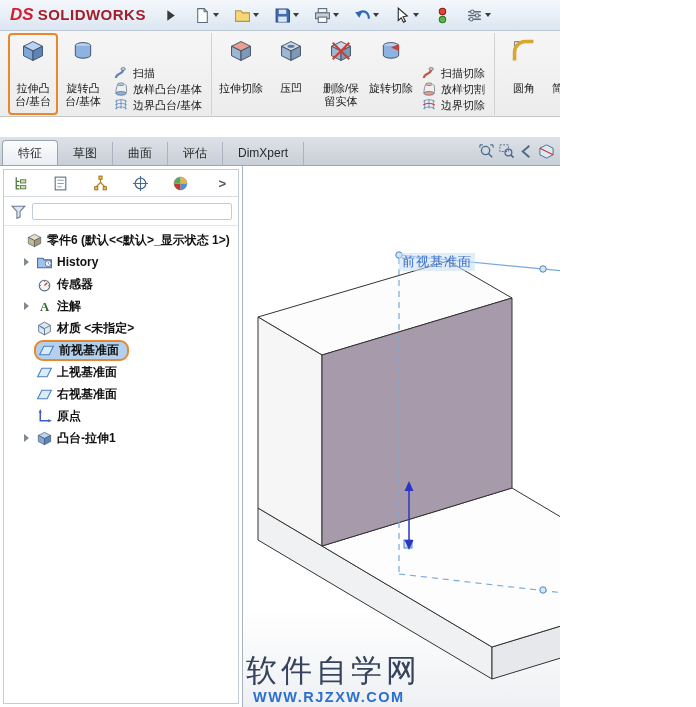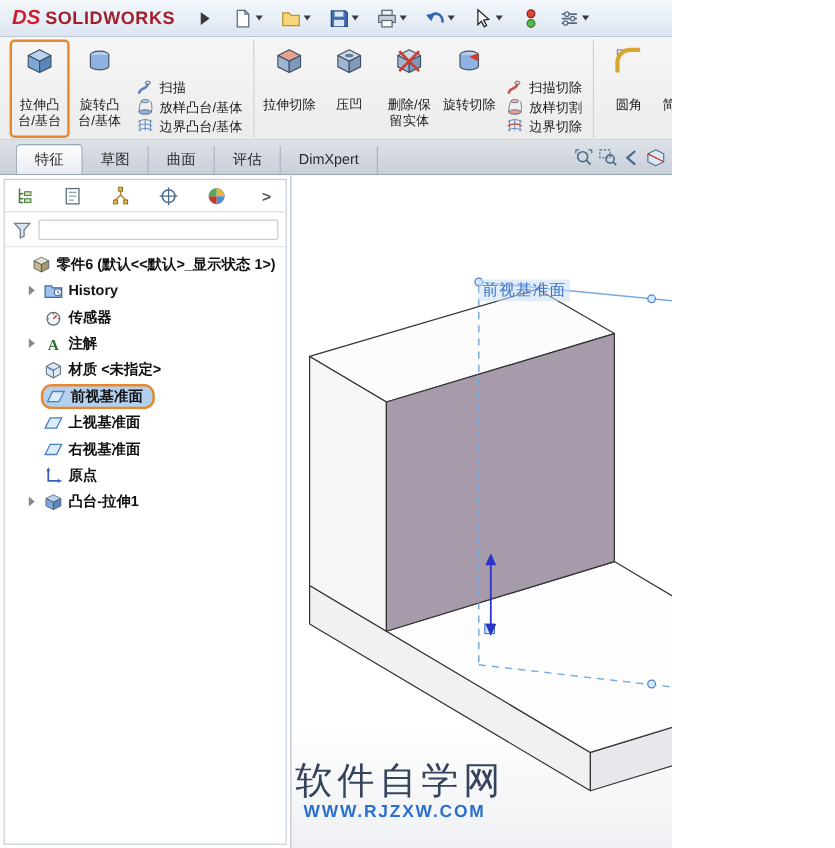--- a/index.html
+++ b/index.html
@@ -28,21 +28,21 @@
   .rbtn{width:46px;flex:none;display:flex;flex-direction:column;align-items:center;
     padding-top:3px;border:2px solid transparent;border-radius:4px;}
   .rbtn.hl{border-color:#e8872e;}
   .rlabel{font-size:11px;line-height:12.5px;text-align:center;margin-top:18px;word-break:break-all;color:#1a1a1a;}
   .rstack{display:flex;flex-direction:column;justify-content:flex-end;padding:2px 2px;}
   .rsmall{display:flex;align-items:center;gap:4px;font-size:11px;white-space:nowrap;padding:0 3px;color:#1a1a1a;}
   .rsmall .ic16{width:16px;height:16px;}
 
   
   .tabbar{height:28px;flex:none;display:flex;align-items:flex-end;
-    background:linear-gradient(#dde2e8,#c9cfd8);border-bottom:1px solid #9aa5b2;padding-left:13px;}
+    background:linear-gradient(#dde2e8,#c9cfd8);border-bottom:1px solid #9aa5b2;padding-left:2px;margin-top:20px;}
   .tab{font-size:12px;color:#2a2a2a;padding:0 15px;line-height:23px;border-right:1px solid #aab3bf;}
   .tab.active{background:linear-gradient(#fbfcfd,#e9edf2);border:1px solid #9aa5b2;border-bottom:none;
     border-radius:4px 4px 0 0;line-height:24px;}
   .headsup{margin-left:auto;display:flex;align-items:center;gap:3px;overflow:hidden;width:82px;flex:none;align-self:center;}
   .hu{width:17px;height:17px;flex:none;}
 
   
   .main{flex:1;display:flex;min-height:0;}
   .panel{width:242px;flex:none;background:#fff;border-right:1px solid #a8b2bd;display:flex;flex-direction:column;}
   .panel-box{margin:3px;border:1px solid #c3ccd6;flex:1;display:flex;flex-direction:column;overflow:hidden;background:#fff;}

